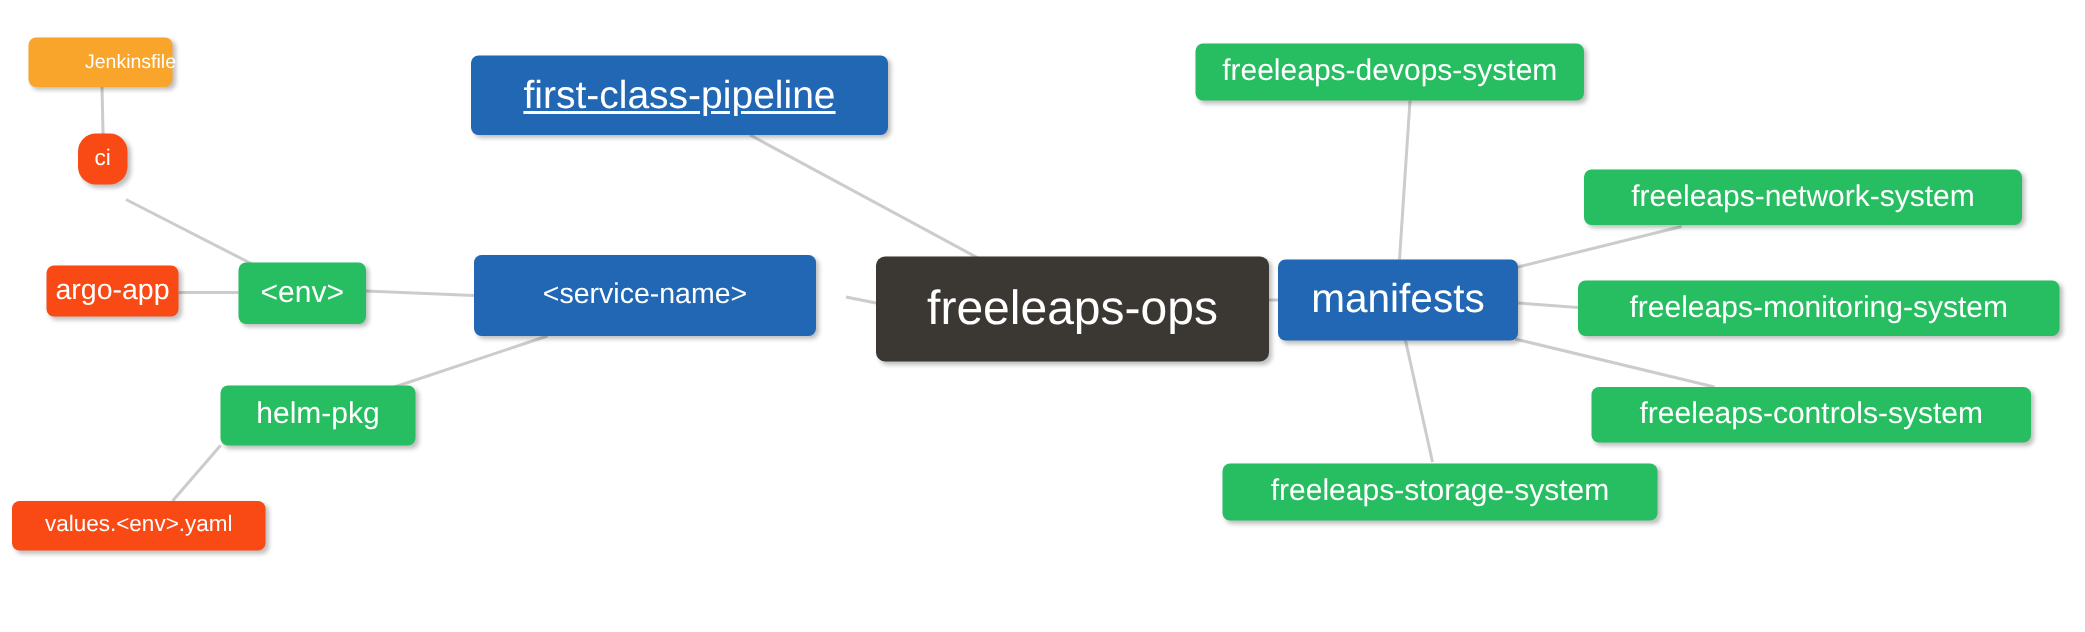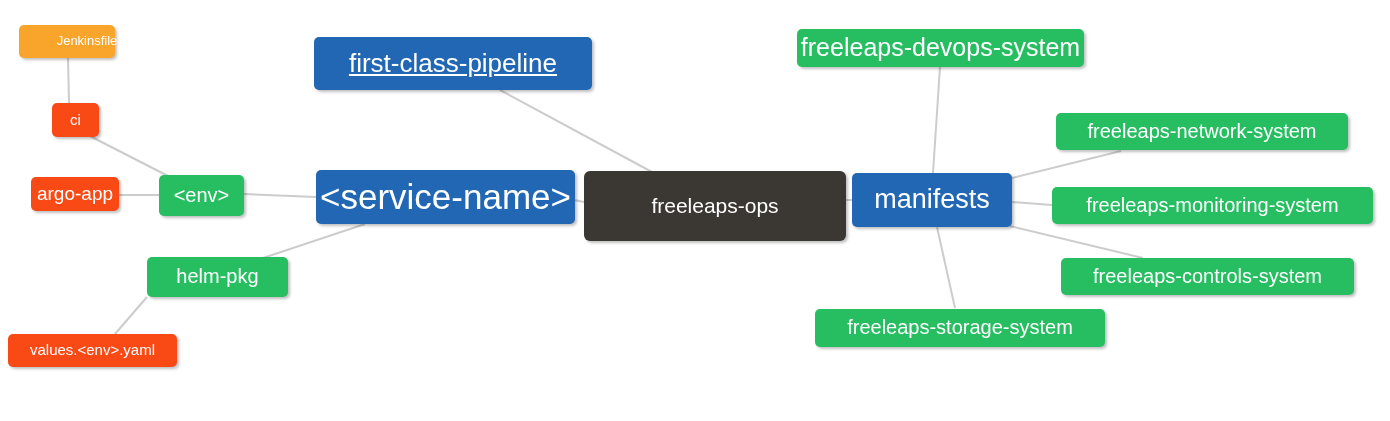--- a/index.html
+++ b/index.html
@@ -64,28 +64,28 @@
     <line x1="564" y1="198" x2="584" y2="202"></line>
     <line x1="846" y1="200" x2="852" y2="200"></line>
     <line x1="933" y1="173" x2="940" y2="67"></line>
     <line x1="1012" y1="178" x2="1121" y2="151"></line>
     <line x1="1012" y1="202" x2="1052" y2="205"></line>
     <line x1="1010" y1="226" x2="1143" y2="258"></line>
     <line x1="937" y1="227" x2="955" y2="308"></line>
   </svg>
 
   <div class="node" style="left:19px;   top:25px;  width:96px;  height:33px; font-size:13px;" data-color="orange">Jenkinsfile</div>
-  <div class="node" style="left:52px;   top:103px; width:47px;  height:34px; font-size:15px;" data-color="red">ci</div>
+  <div class="node" style="left:52px;   top:89px; width:33px;  height:34px; font-size:15px;border-radius:12px;" data-color="red">ci</div>
   <div class="node" style="left:31px;   top:177px; width:88px;  height:34px; font-size:19px;" data-color="red">argo-app</div>
   <div class="node" style="left:159px;  top:175px; width:85px;  height:41px; font-size:20px;" data-color="green">&lt;env&gt;</div>
-  <div class="node" style="left:147px;  top:257px; width:141px; height:40px; font-size:20px;" data-color="green">helm-pkg</div>
+  <div class="node" style="left:147px;  top:257px; width:130px; height:40px; font-size:20px;" data-color="green">helm-pkg</div>
   <div class="node" style="left:8px;    top:334px; width:169px; height:33px; font-size:15px;" data-color="red">values.&lt;env&gt;.yaml</div>
   <div class="node" style="left:314px;  top:37px;  width:278px; height:53px; font-size:26px;text-decoration:underline;" data-color="blue">first-class-pipeline</div>
-  <div class="node" style="left:316px;  top:170px; width:259px; height:54px; font-size:35px;" data-color="blue">&lt;service-name&gt;</div>
-  <div class="node" style="left:584px;  top:171px; width:262px; height:70px; font-size:21px;" data-color="dark">freeleaps-ops</div>
+  <div class="node" style="left:316px;  top:170px; width:228px; height:54px; font-size:19px;" data-color="blue">&lt;service-name&gt;</div>
+  <div class="node" style="left:584px;  top:171px; width:262px; height:70px; font-size:32px;" data-color="dark">freeleaps-ops</div>
   <div class="node" style="left:852px;  top:173px; width:160px; height:54px; font-size:27px;" data-color="blue">manifests</div>
-  <div class="node" style="left:797px;  top:29px;  width:287px; height:38px; font-size:25px;" data-color="green">freeleaps-devops-system</div>
+  <div class="node" style="left:797px;  top:29px;  width:259px; height:38px; font-size:20px;" data-color="green">freeleaps-devops-system</div>
   <div class="node" style="left:1052px; top:187px; width:321px; height:37px; font-size:20px;" data-color="green">freeleaps-monitoring-system</div>
   <div class="node" style="left:1056px; top:113px; width:292px; height:37px; font-size:20px;" data-color="green">freeleaps-network-system</div>
   <div class="node" style="left:815px;  top:309px; width:290px; height:38px; font-size:20px;" data-color="green">freeleaps-storage-system</div>
   <div class="node" style="left:1061px; top:258px; width:293px; height:37px; font-size:20px;" data-color="green">freeleaps-controls-system</div>
 
 </div>
 
 </body></html>

